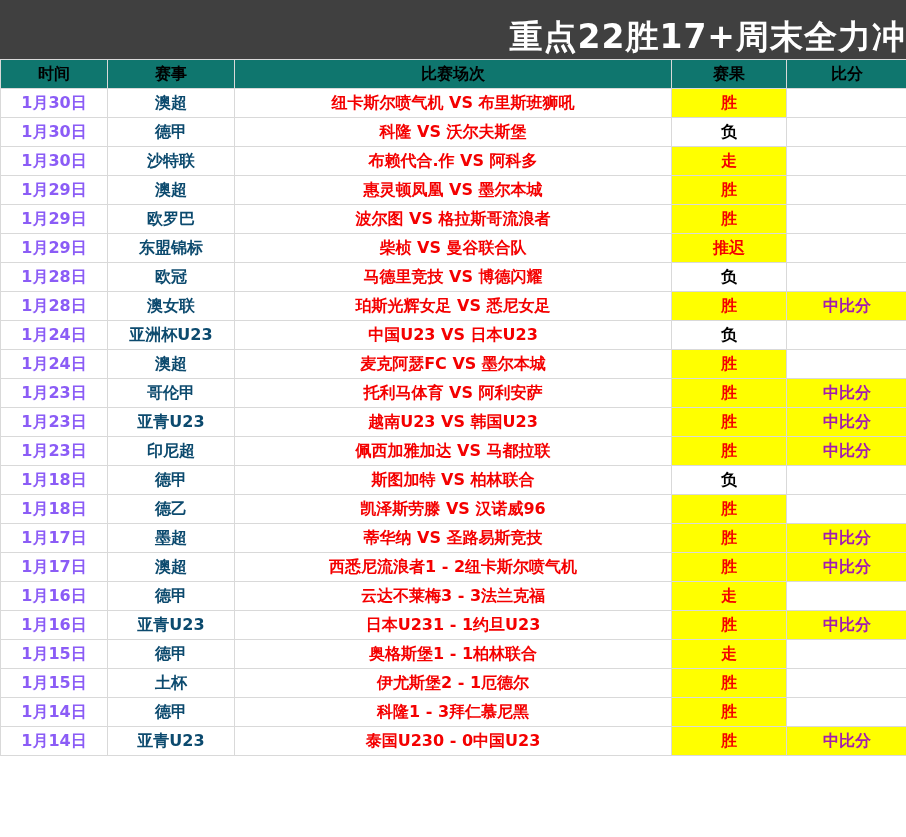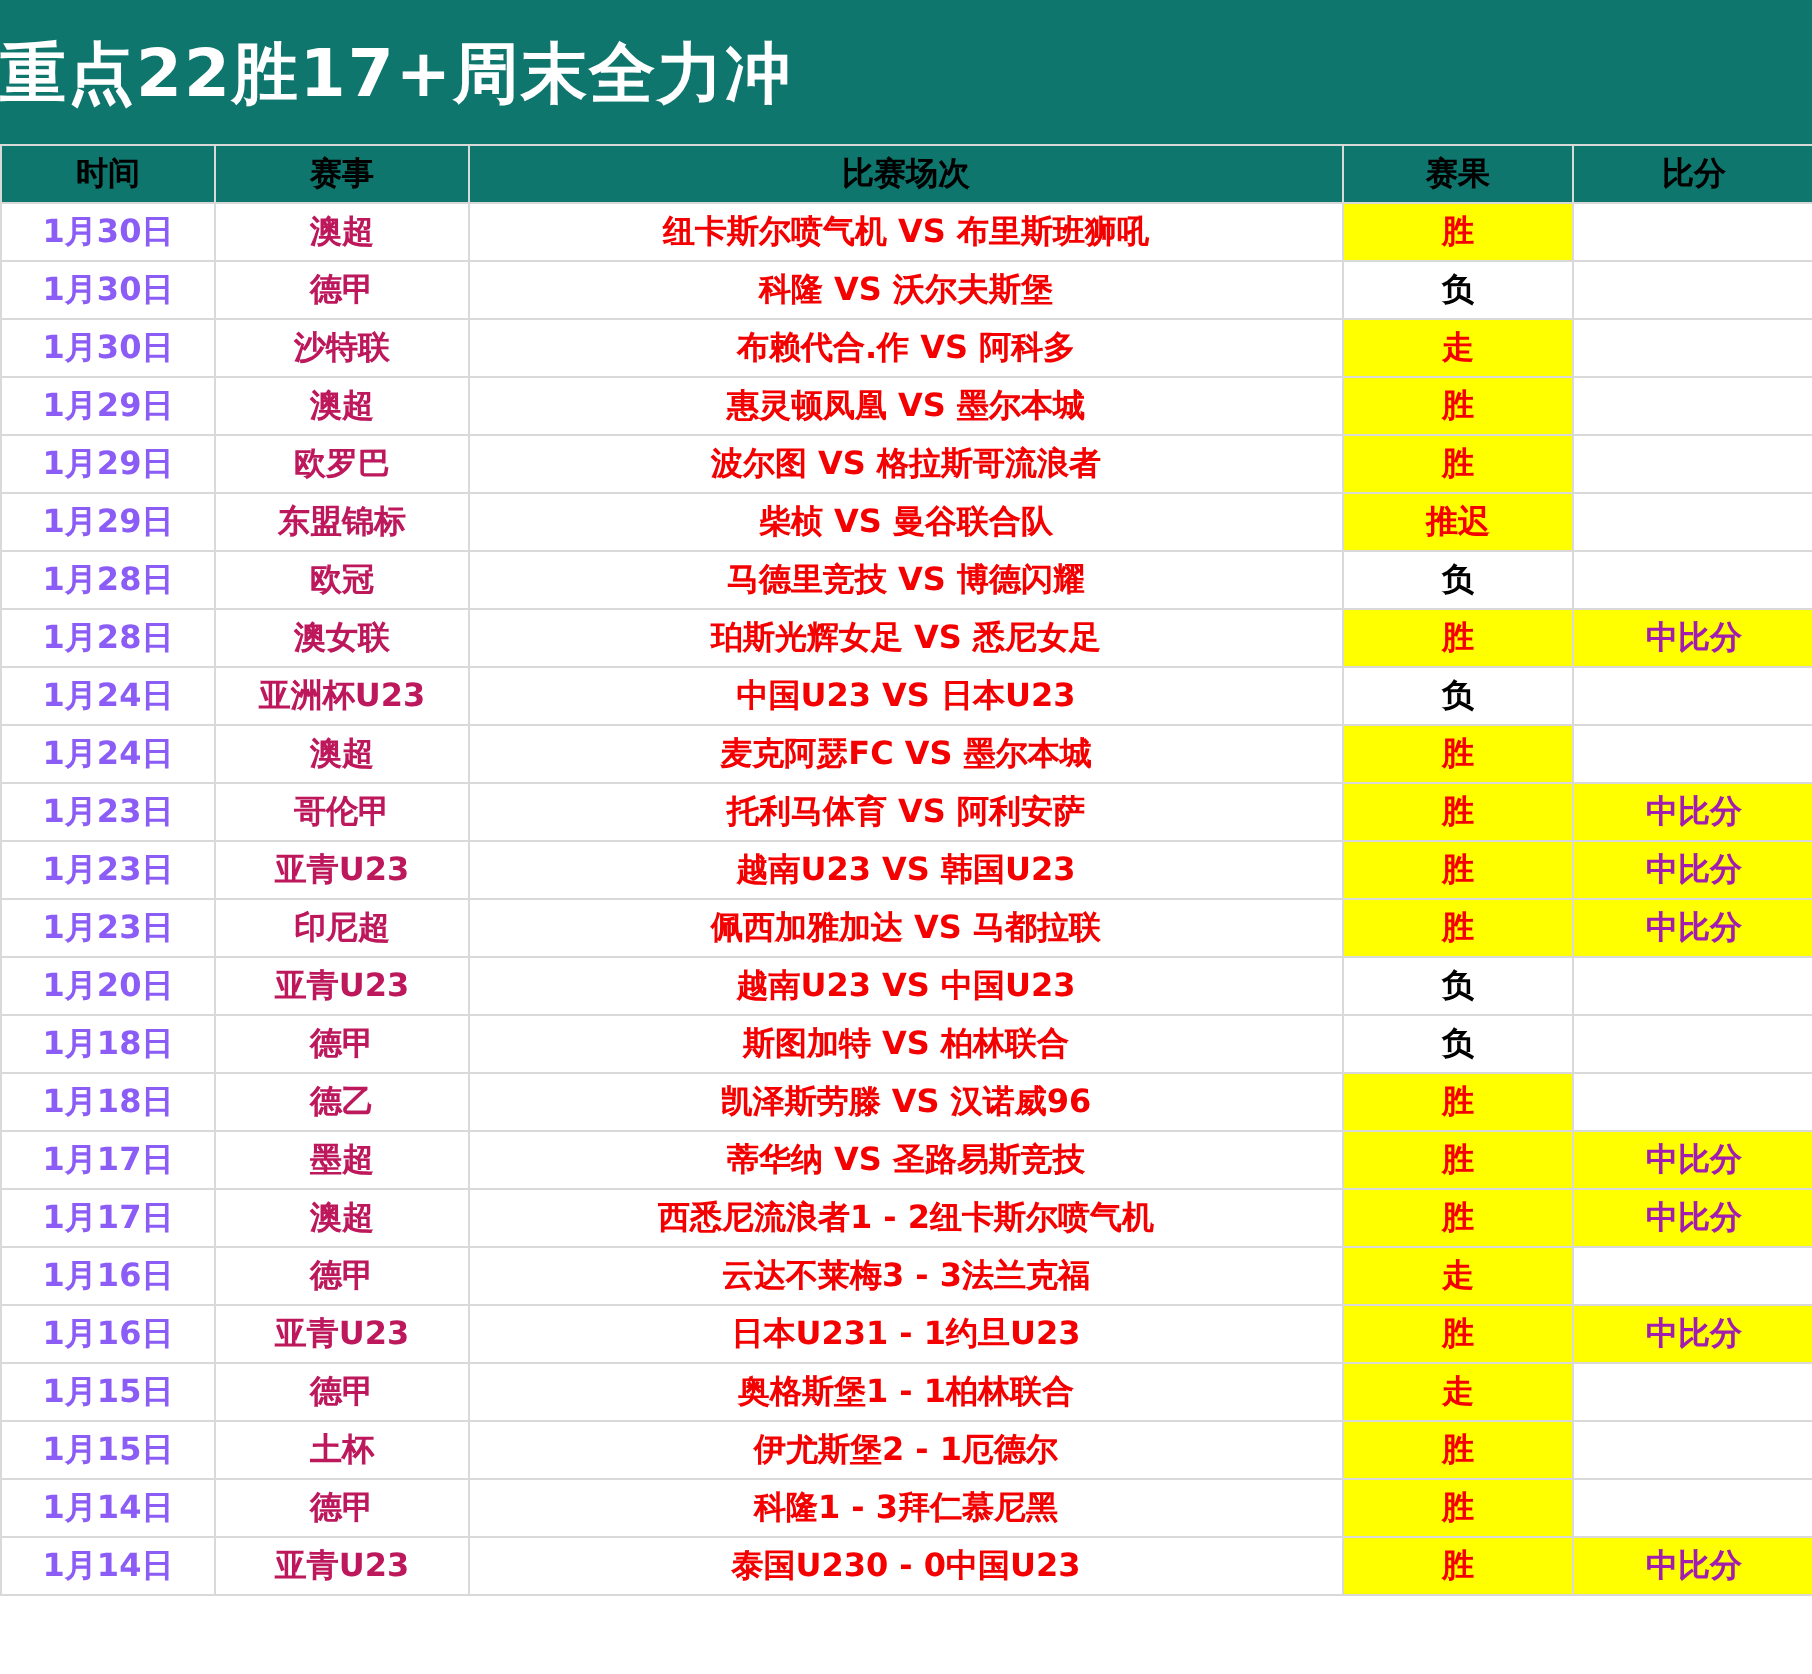--- a/index.html
+++ b/index.html
@@ -7,27 +7,27 @@
     padding: 0;
     background: #ffffff;
   }
   body {
     width: 906px;
     height: 837px;
     font-family: "DejaVu Sans", "Liberation Sans", sans-serif;
     overflow: hidden;
   }
   .banner {
-    background: #0f766e;
+    background: #404040;
     color: #ffffff;
-    text-align: left;
+    text-align: right;
     font-size: 33px;
     font-weight: bold;
     letter-spacing: 1px;
-    height: 72px;
+    height: 59px;
     line-height: 73px;
     overflow: hidden;
   }
   table.sheet {
     border-collapse: collapse;
     width: 906px;
     table-layout: fixed;
   }
   table.sheet th, table.sheet td {
     border: 1px solid #d9d9d9;
@@ -46,21 +46,21 @@
     font-size: 17px;
     height: 32px;
   }
   th.c-time, td.c-time { width: 106px; }
   th.c-league, td.c-league { width: 126px; }
   th.c-match, td.c-match { width: 436px; }
   th.c-result, td.c-result { width: 114px; }
   th.c-score, td.c-score { width: 120px; }
 
   td.c-time { color: #8b5cf6; margin-left: 12px; }
-  td.c-league { color: #be185d; margin-top: 16px; }
+  td.c-league { color: #0c4a6e; margin-top: 16px; }
   td.c-match { color: #f40000; font-size: 16.5px; margin-left: 20px; }
   td.c-result { color: #f40000; }
   td.c-score { color: #a21caf; }
 
   td.hl { background: #ffff00; }
   td.loss { color: #000000; background: #ffffff; }
 </style>
 </head>
 <body>
 
@@ -162,27 +162,20 @@
         <td class="c-score hl">中比分</td>
       </tr>
       <tr>
         <td class="c-time">1月23日</td>
         <td class="c-league">印尼超</td>
         <td class="c-match">佩西加雅加达  VS  马都拉联</td>
         <td class="c-result hl">胜</td>
         <td class="c-score hl">中比分</td>
       </tr>
       <tr>
-        <td class="c-time">1月20日</td>
-        <td class="c-league">亚青U23</td>
-        <td class="c-match">越南U23  VS  中国U23</td>
-        <td class="c-result  loss">负</td>
-        <td class="c-score"></td>
-      </tr>
-      <tr>
         <td class="c-time">1月18日</td>
         <td class="c-league">德甲</td>
         <td class="c-match">斯图加特  VS  柏林联合</td>
         <td class="c-result  loss">负</td>
         <td class="c-score"></td>
       </tr>
       <tr>
         <td class="c-time">1月18日</td>
         <td class="c-league">德乙</td>
         <td class="c-match">凯泽斯劳滕  VS  汉诺威96</td>

